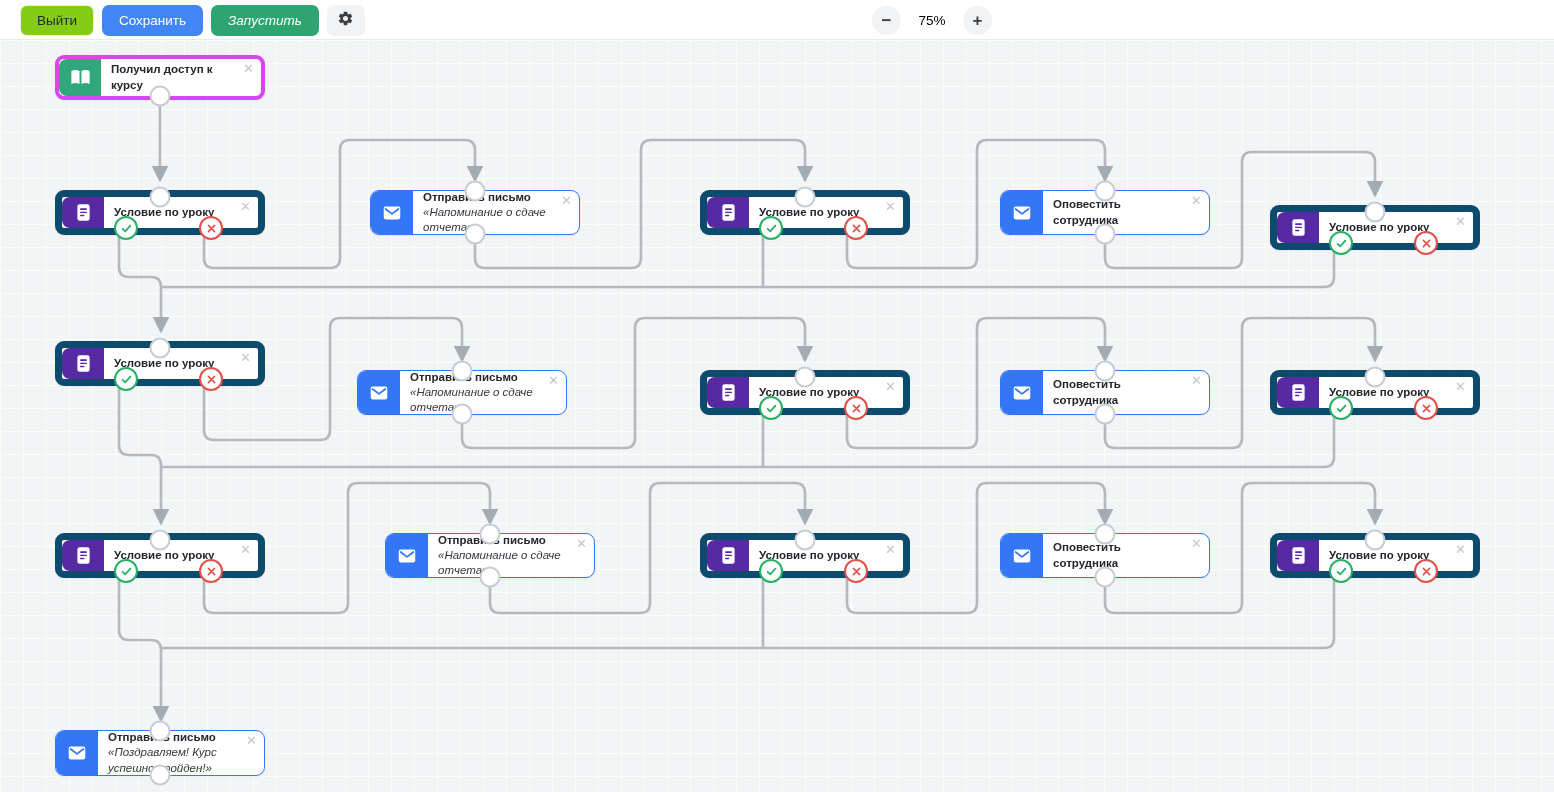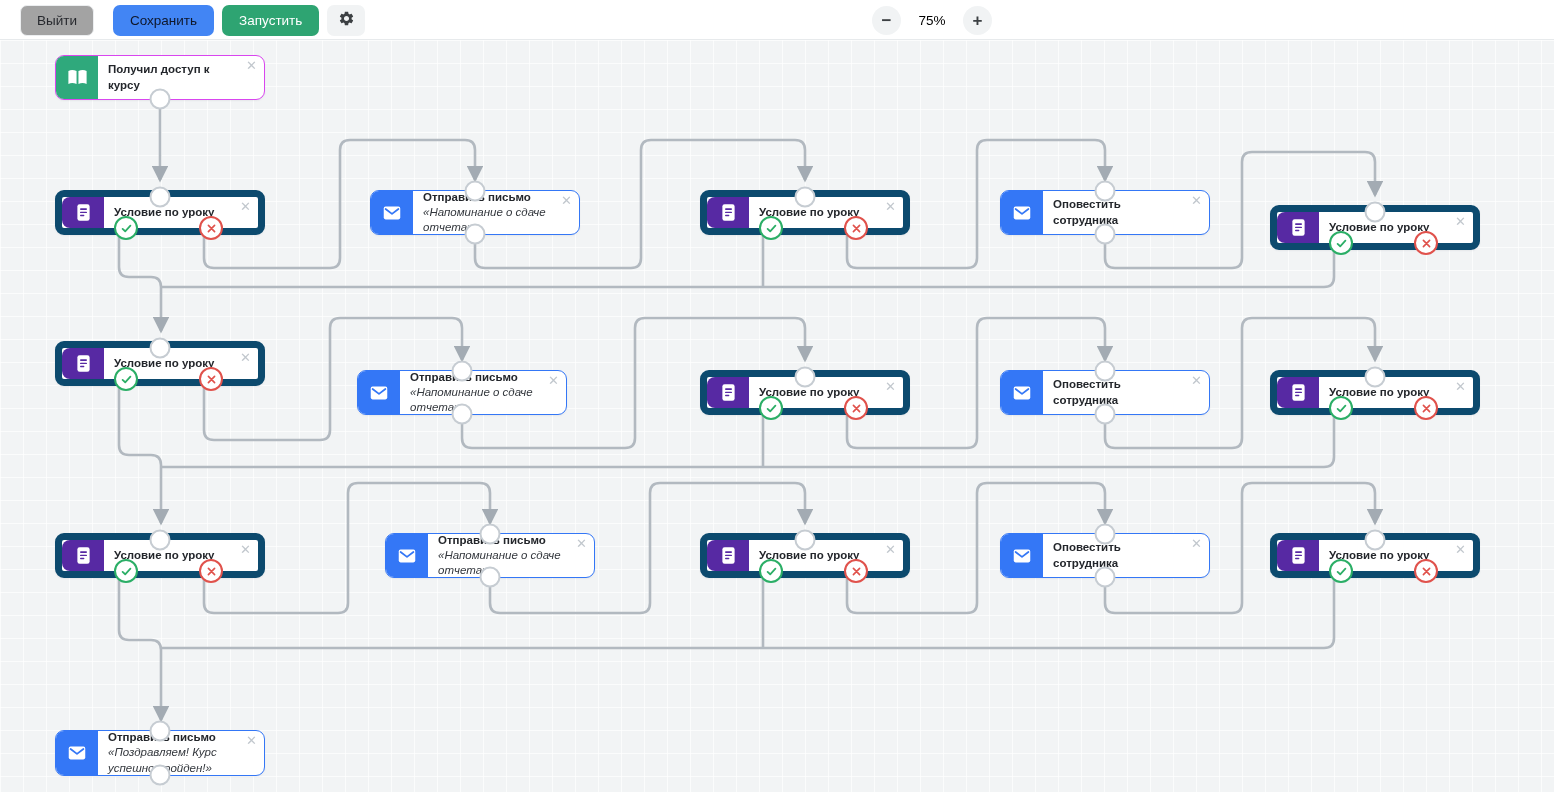--- a/index.html
+++ b/index.html
@@ -6,44 +6,44 @@
   html,body { width:1554px; height:792px; overflow:hidden;
     font-family:"Liberation Sans","DejaVu Sans",sans-serif; background:#f2f4f5; }
 
   
   .toolbar { position:absolute; left:0; top:0; width:1554px; height:40px;
     background:#ffffff; border-bottom:1px solid #e7eaec; z-index:30; }
   .tb-left { position:absolute; left:20px; top:0; height:40px; display:flex; align-items:center; gap:8px; }
   .btn { height:31px; padding:0 16px; border-radius:7px; border:1px solid transparent;
     font-size:13.5px; cursor:pointer; display:flex; align-items:center; justify-content:center;
     font-family:inherit; }
-  .btn-light { background:#a3a3a3; color:#27292e; border-color:#eceef0; }
-  .btn-save  { color:#0f172a;margin-left:11px; }
-  .btn-run   { color:#fff; }
+  .btn-light { background:#84cc16; color:#27292e; border-color:#eceef0; }
+  .btn-save  { color:#ffffff; }
+  .btn-run   { color:#fff;font-style:italic; }
   .btn-gear  { background:#f1f3f4; width:38px; padding:0; }
   .btn-gear svg { width:17px; height:17px; fill:#3c4043; }
   .zoom-ctl { position:absolute; left:872px; top:0; height:40px; display:flex; align-items:center; gap:14px; }
   .zbtn { width:29px; height:29px; border-radius:50%; background:#f1f3f4; border:none;
     color:#3c4043; font-size:17px; font-weight:bold; line-height:1; cursor:pointer;
     display:flex; align-items:center; justify-content:center; font-family:inherit; }
   .zoom-label { font-size:13.5px; color:#000000; min-width:34px; text-align:center; }
 
   
   .canvas-bg { position:absolute; left:0; top:40px; width:1554px; height:752px;
     background-color:#f2f4f5;
     background-image:linear-gradient(rgba(255,255,255,.7) 1px, transparent 1px),
                      linear-gradient(90deg, rgba(255,255,255,.7) 1px, transparent 1px);
     background-size:23px 23px; z-index:1; }
   #edges { position:absolute; left:0; top:0; width:1554px; height:792px; z-index:2; }
   #nodes { position:absolute; left:0; top:0; width:1554px; height:792px; z-index:3; pointer-events:none; }
 
   
   .node { position:absolute; background:#fff; border-radius:9px; display:flex;
     box-shadow:0 1px 2px rgba(30,40,60,.06); pointer-events:auto; }
-  .node.start     { border:1px solid #d946ef; }
+  .node.start     { border:4px solid #d946ef; }
   .node.condition { border:7px solid #0c4a6e; }
   .node.mail      { border:1px solid #3477f6; }
   .node-icon { width:42px; flex:0 0 42px; border-radius:8px 0 0 8px; display:flex;
     align-items:center; justify-content:center; }
   .node.start .node-icon     { background:#2fa97c; }
   .node.condition .node-icon { background:#5729a3; }
   .node.mail .node-icon      { background:#3477f6; }
   .node-body { flex:1; display:flex; flex-direction:column; justify-content:center;
     padding:4px 24px 4px 10px; font-size:11.5px; line-height:1.32; color:#23262b; }
   .node-body b { font-weight:bold; }

